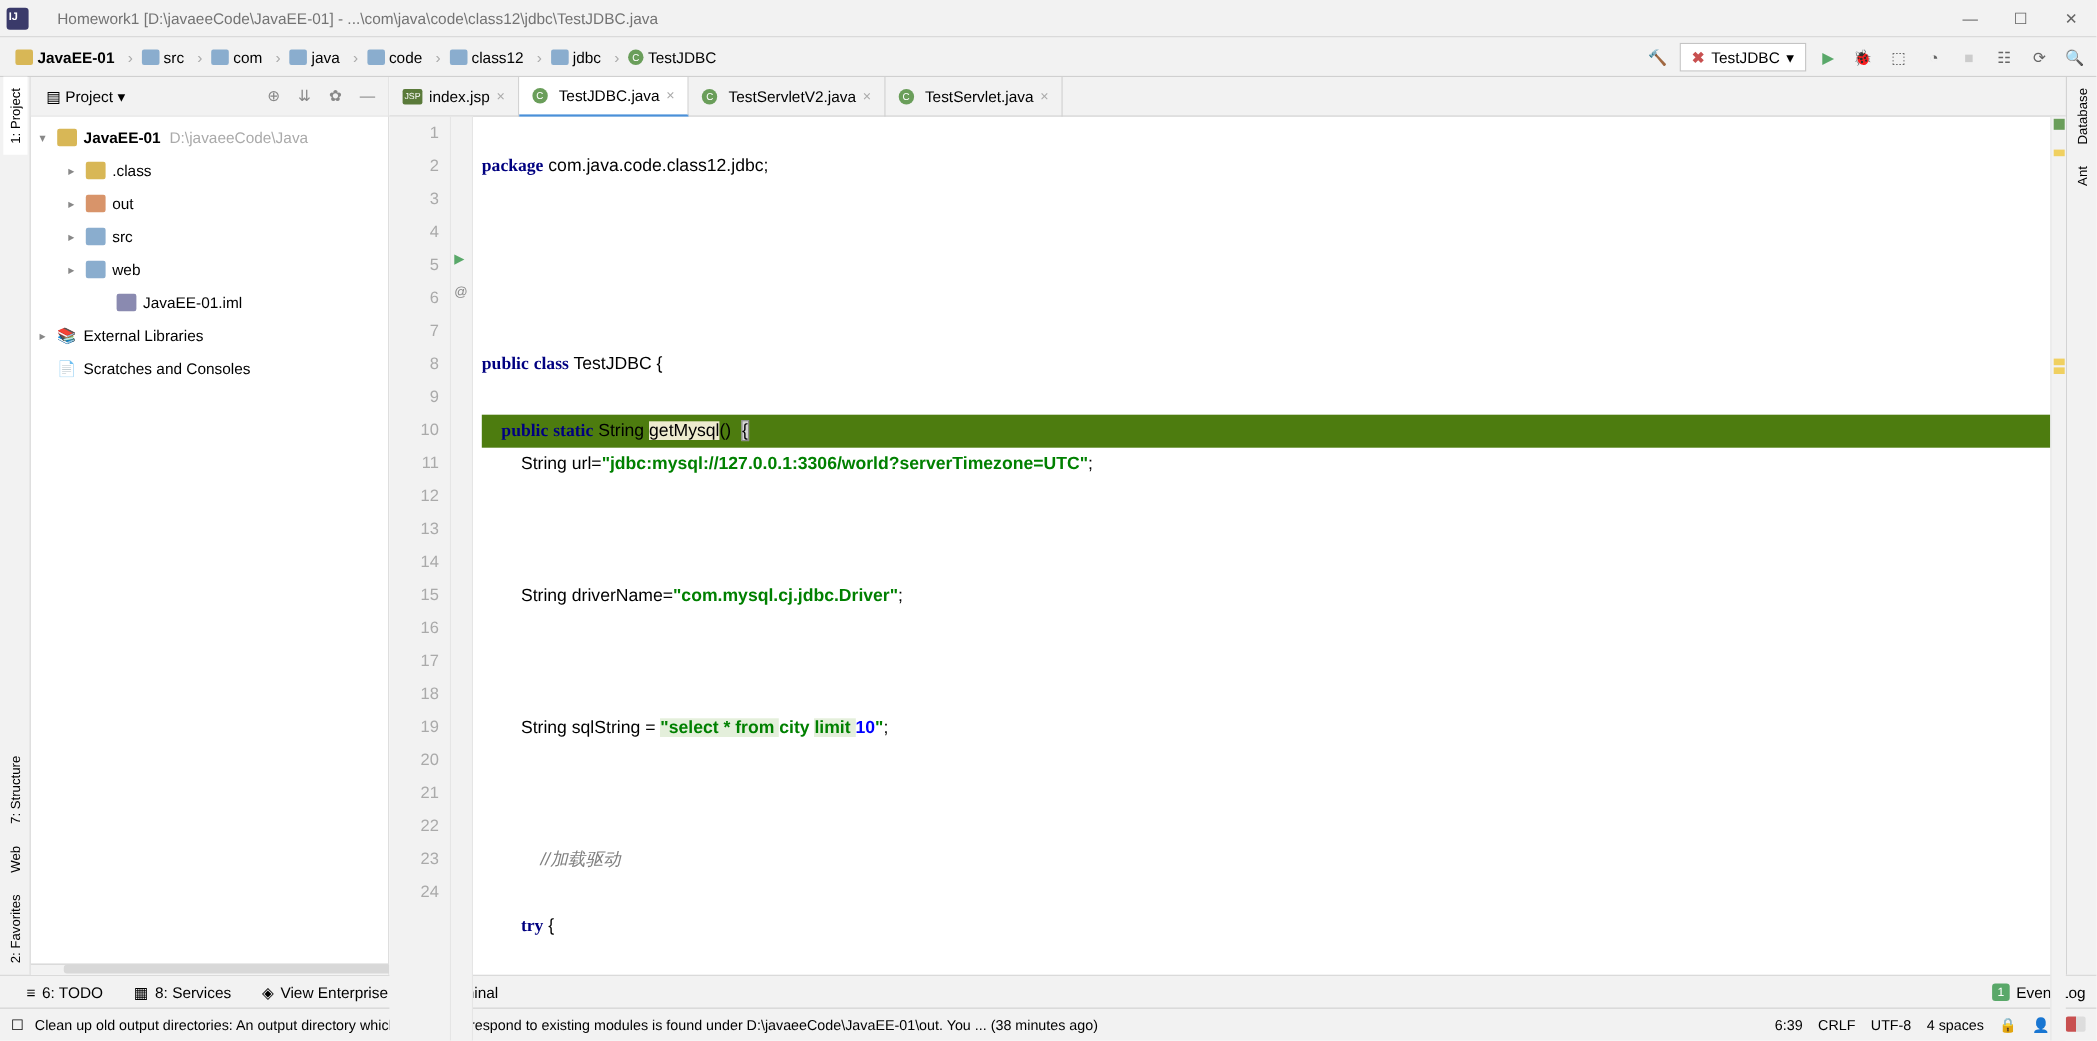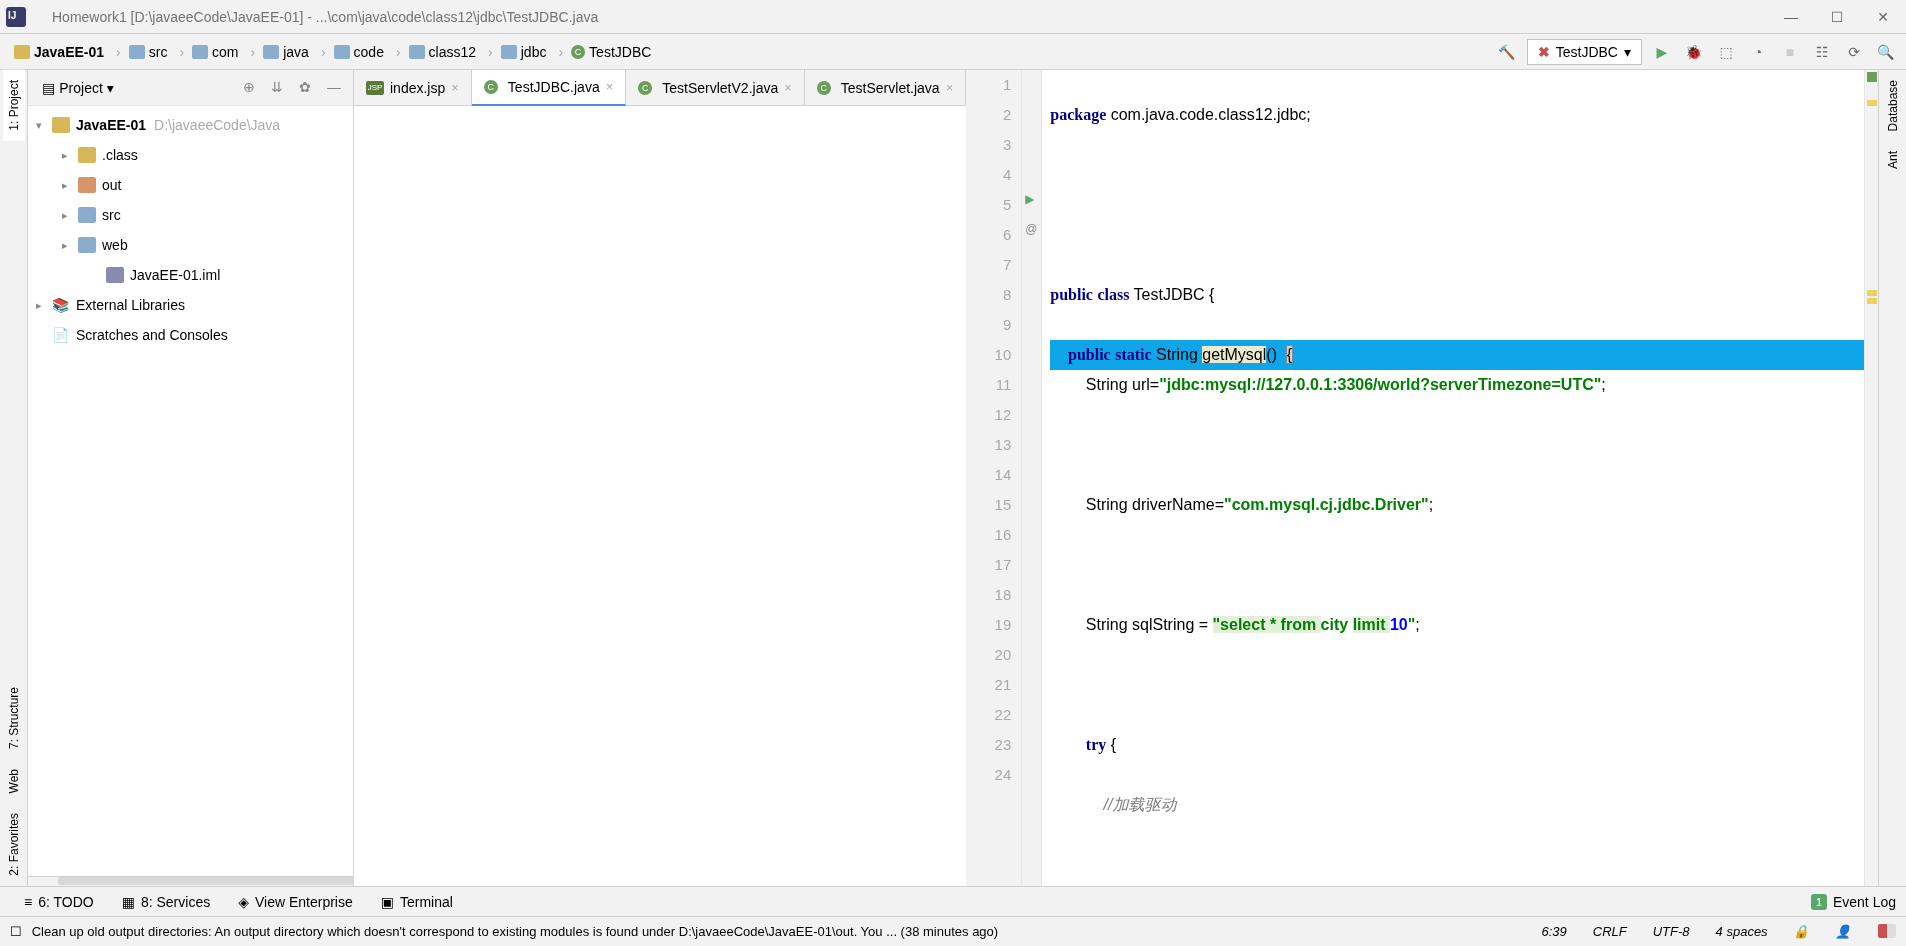--- a/index.html
+++ b/index.html
@@ -57,60 +57,60 @@
 .tree-arrow { width: 16px; color: #888; font-size: 11px; }
 .tree-icon { width: 18px; height: 16px; margin-right: 6px; }
 .tree-label { white-space: nowrap; }
 .tree-path { color: #aaa; margin-left: 8px; }
 .indent-1 { padding-left: 34px; }
 .indent-2 { padding-left: 62px; }
 .indent-root { padding-left: 8px; }
 .bold { font-weight: bold; }
 
 
-.editor-area { flex: 1; display: flex; flex-direction: row; background: #fff; }
+.editor-area { flex: 1; display: flex; flex-direction: column; background: #fff; }
 .tabs { height: 36px; display: flex; align-items: center; border-bottom: 1px solid #d0d0d0; background: #f2f2f2; }
 .tab { height: 36px; display: flex; align-items: center; padding: 0 12px; gap: 6px; border-right: 1px solid #d0d0d0; cursor: pointer; }
 .tab.active { background: #fff; border-bottom: 2px solid #4a90d9; }
 .tab-close { color: #aaa; font-size: 13px; }
 .jsp-icon { width: 18px; height: 14px; background: #5a7a3a; border-radius: 2px; color: #fff; font-size: 8px; display: flex; align-items: center; justify-content: center; }
 
 .editor-body { flex: 1; display: flex; position: relative; }
 .gutter { width: 56px; background: #f2f2f2; text-align: right; padding-right: 10px; color: #aaa; font-family: "Consolas", monospace; font-size: 15px; line-height: 30px; border-right: 1px solid #e5e5e5; }
 .gutter-extra { width: 20px; background: #f2f2f2; border-right: 1px solid #e5e5e5; position: relative; }
 .gutter-mark { position: absolute; left: 3px; color: #888; font-size: 12px; }
 .run-mark { color: #59a869; }
 
 .code { flex: 1; font-family: "Consolas", monospace; font-size: 16px; line-height: 30px; padding-left: 8px; white-space: pre; position: relative; }
 .code-line { height: 30px; }
 .kw { color: #000080; font-weight: bold; font-family: Liberation Serif, serif; }
 .str { color: #008000; font-weight: bold; }
 .comment { color: #808080; font-style: italic; }
-.hl-bg { background: #0ea5e9; display: inline-block; width: 100%; }
+.hl-bg { background: #4d7c0f; display: inline-block; width: 100%; }
 .hl-green-bg { background: #e4efdb; }
 .hl-yellow-box { background: #edebcf; }
 .cursor-brace { background: #d4d4d4; border: 1px solid #888; }
 
 .scroll-marks { width: 14px; background: #f2f2f2; border-left: 1px solid #e5e5e5; position: relative; }
 .mark-yellow { position: absolute; width: 10px; height: 6px; background: #f0d060; left: 2px; }
 .mark-green { position: absolute; width: 10px; height: 10px; background: #6a9e5a; left: 2px; top: 2px; }
 
 
 .resize-bar { height: 10px; background: #f2f2f2; border-top: 1px solid #d0d0d0; }
 .resize-thumb { width: 300px; height: 8px; background: #d8d8d8; margin-left: 30px; border-radius: 3px; }
 
 
 .bottom-tools { height: 30px; display: flex; align-items: center; background: #f2f2f2; border-top: 1px solid #d0d0d0; padding: 0 10px; }
 .btool { display: flex; align-items: center; gap: 6px; padding: 0 14px; cursor: pointer; }
 .event-log { margin-left: auto; display: flex; align-items: center; gap: 6px; }
 .green-badge { width: 16px; height: 16px; background: #59a869; border-radius: 3px; color: #fff; font-size: 11px; display: flex; align-items: center; justify-content: center; }
 
 
 .statusbar { height: 30px; display: flex; align-items: center; background: #f2f2f2; border-top: 1px solid #d0d0d0; padding: 0 10px; font-size: 13px; }
-.status-right { margin-left: auto; display: flex; align-items: flex-start; gap: 26px; font-style: italic; }
+.status-right { margin-left: auto; display: flex; align-items: flex-start; gap: 14px; }
 .lock-icon { color: #c8a050; }
 .hat-icon { color: #c85050; }
 </style>
 </head>
 <body>
 
 <div class="titlebar">
   <div class="app-icon"></div>
   <div class="title-path">Homework1 [D:\javaeeCode\JavaEE-01] - ...\com\java\code\class12\jdbc\TestJDBC.java</div>
   <div class="win-controls">
@@ -311,22 +311,22 @@
 <div class="code-line"></div>
 <div class="code-line"></div>
 <div class="code-line"><span class="kw">public</span> <span class="kw">class</span><span> TestJDBC {</span></div>
 <div class="code-line hl-bg">    <span class="kw">public</span> <span class="kw">static</span><span> String </span><span class="hl-yellow-box">getMysql</span><span>()</span>  <span class="cursor-brace">{</span></div>
 <div class="code-line"><span>        String url=</span><span class="str">"jdbc:mysql://127.0.0.1:3306/world?serverTimezone=UTC"</span><span>;</span></div>
 <div class="code-line"></div>
 <div class="code-line"><span>        String driverName=</span><span class="str">"com.mysql.cj.jdbc.Driver"</span><span>;</span></div>
 <div class="code-line"></div>
 <div class="code-line"><span>        String sqlString = </span><span class="str hl-green-bg">"select * from </span><span class="str">city </span><span class="str hl-green-bg">limit </span><span class="str" style="color:#0000ff">10</span><span class="str">"</span><span>;</span></div>
 <div class="code-line"></div>
+<div class="code-line"><span class="comment">            //加载驱动</span></div>
 <div class="code-line">        <span class="kw">try</span><span> {</span></div>
-<div class="code-line"><span class="comment">            //加载驱动</span></div>
 
 
 
 
 
 
 
 
 
 

